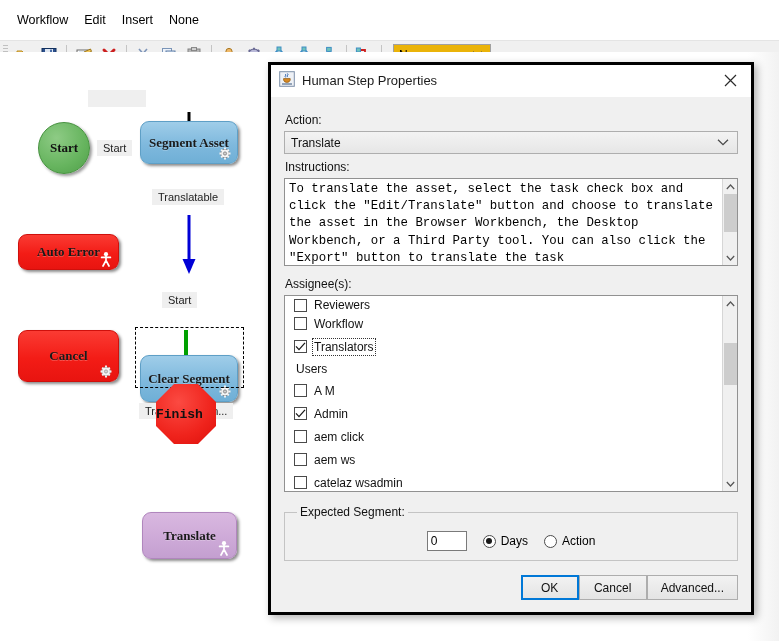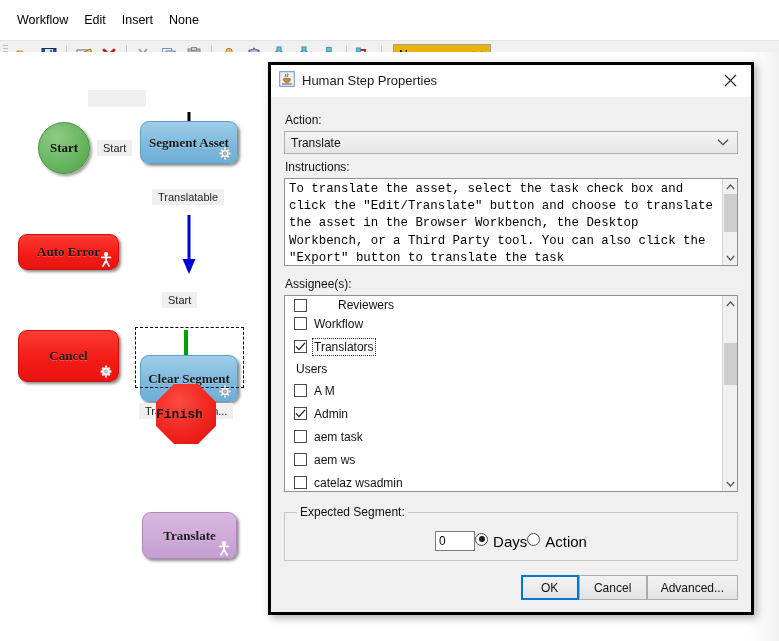--- a/index.html
+++ b/index.html
@@ -212,21 +212,21 @@
     position:relative;
     overflow:hidden;
   }
   .assignee-list { padding-top: 0px; }
   .arow {
     height: 23px;
     display:flex; align-items:center;
     padding-left: 9px;
     font-size: 12px; color:#111;
   }
-  .arow.clipped { height: 16px; align-items: flex-end; gap: 24px; }
+  .arow.clipped { height: 16px; align-items: flex-end; }
   .cbx {
     width: 13px; height: 13px;
     border: 1px solid #4a4a4a;
     background: #fff;
     margin-right: 7px;
     display:flex; align-items:center; justify-content:center;
     flex: none;
   }
   .grp-head { height:21px; display:flex; align-items:center; padding-left:11px; font-size:12px; color:#111; }
   .focus-ring { outline: 1px dotted #333; outline-offset: 1px; }
@@ -241,21 +241,21 @@
   .dur-row { display:flex; align-items:center; justify-content:center; gap: 0; }
   #duration-input {
     width: 40px; height: 20px;
     border: 1px solid #7a7a7a;
     background:#fff;
     font-size:12px;
     padding-left:3px;
     display:flex; align-items:center;
     font-family:"Liberation Sans",sans-serif;
   }
-  .radio-opt { display:flex; align-items:flex-start; font-size:15px; }
+  .radio-opt { display:flex; align-items:center; margin-left: 16px; font-size:12px; }
   .radio {
     width:13px; height:13px; border-radius:50%;
     border:1px solid #4a4a4a; background:#fff; margin-right:5px;
     display:flex; align-items:center; justify-content:center;
     flex:none;
   }
   .radio .dot { width:6px; height:6px; border-radius:50%; background:#1a1a1a; }
 
   #dlg-buttons {
     position:absolute; right: 13px; bottom: 12px;
@@ -579,21 +579,21 @@
           <div class="cbx">
             <svg width="11" height="9" viewBox="0 0 11 9">
                 <path d="M1 4.4 L4 7.6 L10 0.9" fill="none" stroke="#1a1a1a" stroke-width="1.3"></path>
               </svg>
           </div>
           <span>Admin</span>
         </div>
 
         <div class="arow">
           <div class="cbx"></div>
-          <span>aem task</span>
+          <span>aem click</span>
         </div>
 
         <div class="arow">
           <div class="cbx"></div>
           <span>aem ws</span>
         </div>
 
         <div class="arow">
           <div class="cbx"></div>
           <span>catelaz wsadmin</span>

